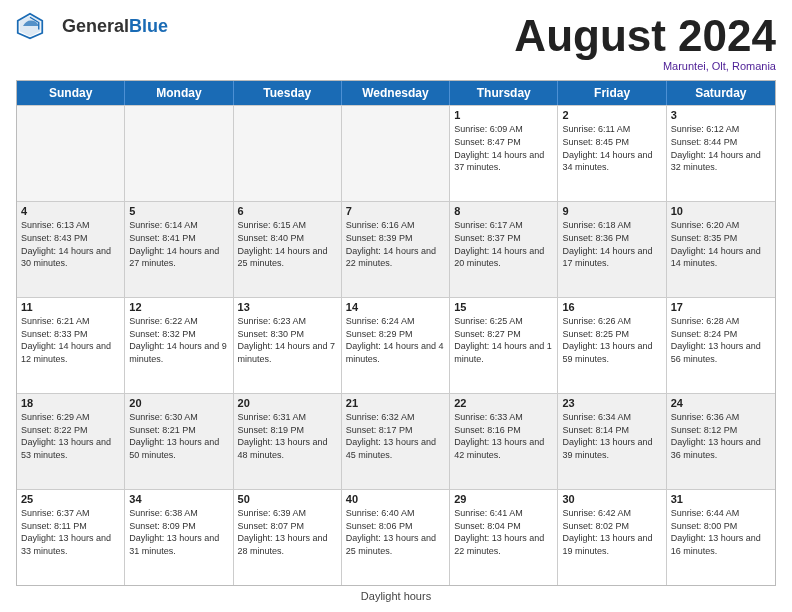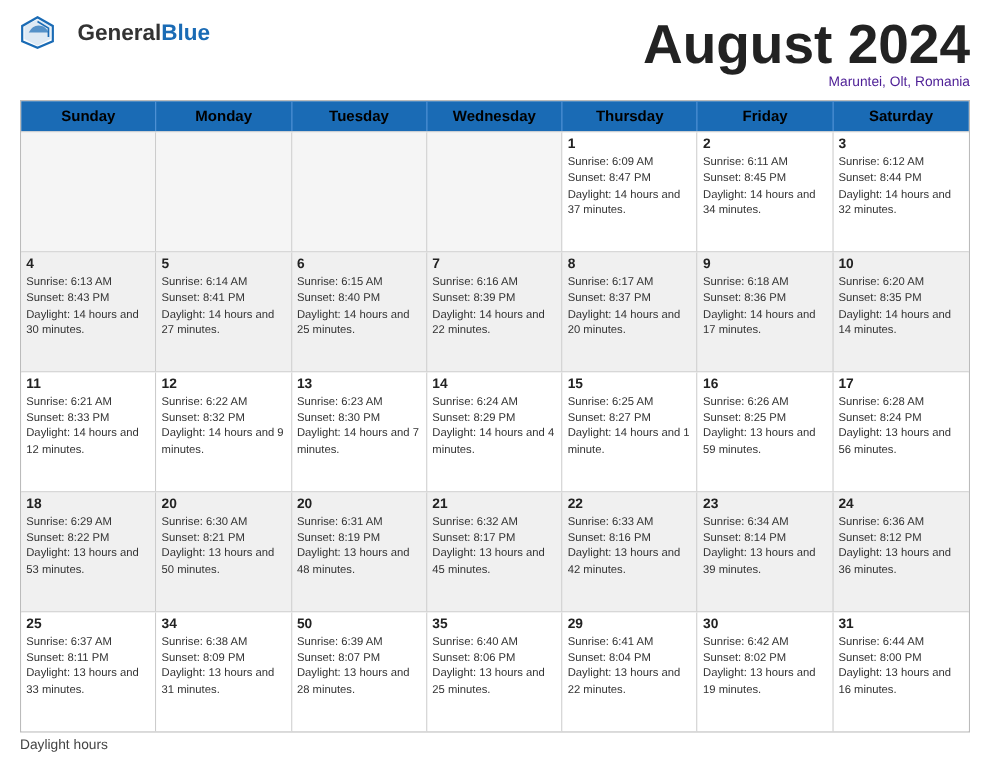--- a/index.html
+++ b/index.html
@@ -57,21 +57,21 @@
       display: flex;
       flex-direction: column;
       border: 1px solid #bbb;
     }
     .cal-header-row {
       display: grid;
       grid-template-columns: repeat(7, 1fr);
       background: #1a6bb5;
     }
     .cal-header-cell {
-      color: #000000;
+      color: #ffffff;
       font-weight: bold;
       font-size: 12px;
       text-align: center;
       padding: 5px 2px;
       border-right: 1px solid #4d90d4;
     }
     .cal-header-cell:last-child { border-right: none; }
     .cal-body {
       flex: 1;
       display: flex;
@@ -103,21 +103,21 @@
     }
     .day-info {
       font-size: 9px;
       color: #333;
       line-height: 1.4;
     }
     .footer-note {
       font-size: 11px;
       color: #444;
       margin-top: 4px;
-      text-align: left;
+      text-align: center;
     }
   </style>
 </head>
 <body>
 
 <div class="page">
   <div class="header">
     <div class="logo">
       <svg class="logo-icon" viewBox="0 0 32 32" xmlns="http://www.w3.org/2000/svg">
         <polygon points="16,4 28,10 28,22 16,28 4,22 4,10" fill="#1a6bb5" opacity="0.15"></polygon>
@@ -264,21 +264,21 @@
           </div>
           <div class="cal-cell">
             <div class="day-num">34</div>
             <div class="day-info">Sunrise: 6:38 AM<br>Sunset: 8:09 PM<br>Daylight: 13 hours and 31 minutes.</div>
           </div>
           <div class="cal-cell">
             <div class="day-num">50</div>
             <div class="day-info">Sunrise: 6:39 AM<br>Sunset: 8:07 PM<br>Daylight: 13 hours and 28 minutes.</div>
           </div>
           <div class="cal-cell">
-            <div class="day-num">35</div>
+            <div class="day-num">40</div>
             <div class="day-info">Sunrise: 6:40 AM<br>Sunset: 8:06 PM<br>Daylight: 13 hours and 25 minutes.</div>
           </div>
           <div class="cal-cell">
             <div class="day-num">29</div>
             <div class="day-info">Sunrise: 6:41 AM<br>Sunset: 8:04 PM<br>Daylight: 13 hours and 22 minutes.</div>
           </div>
           <div class="cal-cell">
             <div class="day-num">30</div>
             <div class="day-info">Sunrise: 6:42 AM<br>Sunset: 8:02 PM<br>Daylight: 13 hours and 19 minutes.</div>
           </div>

